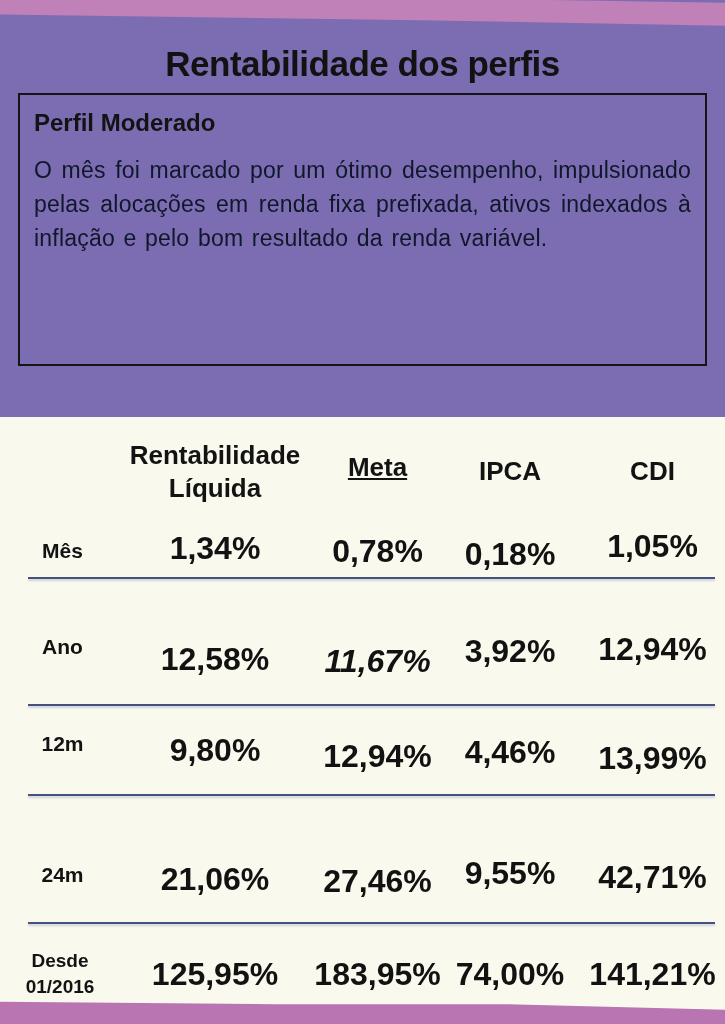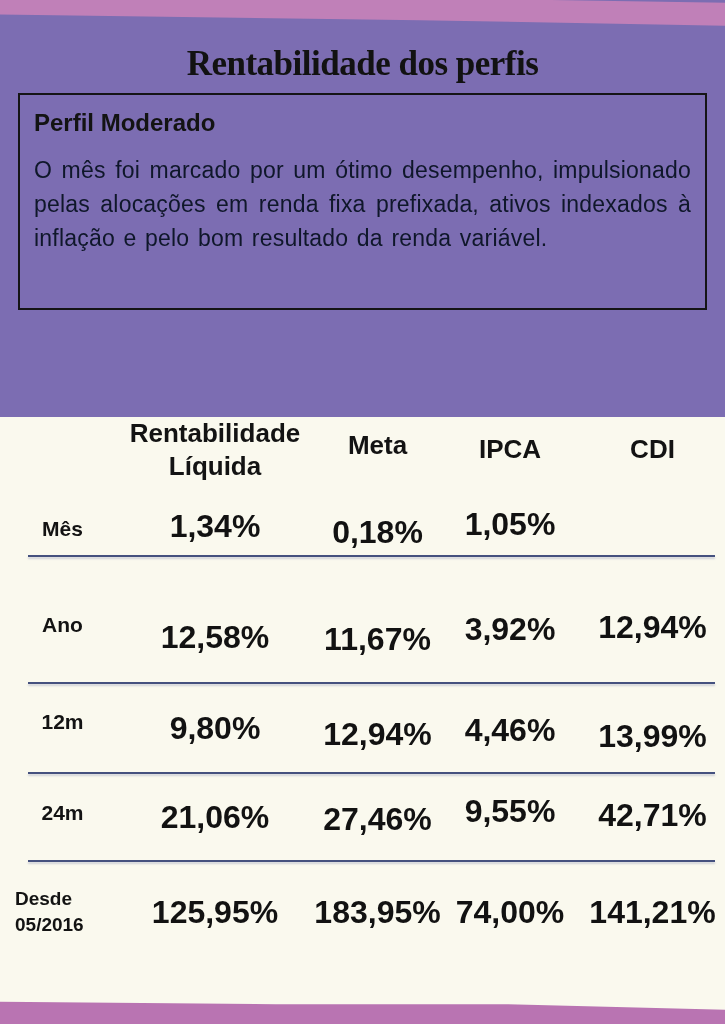--- a/index.html
+++ b/index.html
@@ -21,78 +21,78 @@
   .top-wave {
     position:absolute; top:0; left:0; width:100%; height:28px;
     background:#c080b8;
     clip-path:polygon(0 0, 76% 0, 100% 10%, 100% 92%, 58% 72%, 0 52%);
   }
   .page-title {
     position:absolute; top:44px; left:0; width:100%;
     text-align:center;
     font-size:35px; font-weight:bold; color:#121212;
     letter-spacing:-0.5px;
-    font-family:Liberation Serif, serif;
   }
   .profile-box {
-    position:absolute; top:93px; left:18px; right:18px; height:217px;
+    position:absolute; top:93px; left:18px; right:18px; height:273px;
     border:2px solid #151515;
     padding:14px 14px;
   }
   .profile-heading {
     font-size:24px; font-weight:bold; margin-bottom:16px; color:#131313;
   }
   .profile-text {
     font-size:23px; line-height:34px;
     text-align:justify;
     letter-spacing:0.2px; word-spacing:2px;
     color:#0f172a;
   }
 
   
   .table-section {
     position:absolute; top:417px; left:0; width:725px; bottom:0;
+    padding-top:22px;
   }
   .grid-row {
     display:grid;
     grid-template-columns:95px 210px 115px 150px 135px;
     padding-left:15px; padding-right:5px;
   }
   .thead { height:86px; }
   .thead .cell {
     display:flex; align-items:flex-start; justify-content:center;
     text-align:center;
     font-size:26px; font-weight:bold; line-height:33px; color:#131313;
   }
   .thead .c2 { padding-top:0; }
-  .thead .c3 { padding-top:12px; }
+  .thead .c3 { padding-top:12px;text-decoration:underline; }
   .thead .c4 { padding-top:16px; }
   .thead .c5 { padding-top:16px; }
 
   .trow { align-items:center; }
   .trow .cell {
     display:flex; align-items:center; justify-content:center;
-    text-align:left; font-weight:bold;
+    text-align:center; font-weight:bold;
   }
   .row-label { font-size:21px; color:#131313; }
   .value { font-size:32px; color:#121212; }
   .row-mes   { height:52px; }
   .row-ano   { height:98px;margin-top:27px; }
   .row-12m   { height:88px; }
-  .row-24m   { height:86px; }
+  .row-24m   { height:86px;margin-top:40px; }
   .row-desde { height:100px; }
   .row-desde .row-label { font-size:19px; line-height:26px; max-width:90px; }
 
   
   .row-mes  .c2 { transform:translateY(-3px); }
   .row-mes  .c4 { transform:translateY(3px); }
   .row-mes  .c5 { transform:translateY(-5px); }
   .row-ano  .c1 { transform:translateY(-8px); }
   .row-ano  .c2 { transform:translateY(4px); }
-  .row-ano  .c3 { transform:translateY(6px); }
+  .row-ano  .c3 { transform:translateY(6px);font-style:italic; }
   .row-ano  .c4 { transform:translateY(-4px); }
   .row-ano  .c5 { transform:translateY(-6px); }
   .row-12m  .c1 { transform:translateY(-6px); }
   .row-12m  .c3 { transform:translateY(6px); }
   .row-12m  .c4 { transform:translateY(2px); }
   .row-12m  .c5 { transform:translateY(8px); }
   .row-24m  .c1 { transform:translateY(-4px); }
   .row-24m  .c3 { transform:translateY(2px); }
   .row-24m  .c4 { transform:translateY(-6px); }
   .row-24m  .c5 { transform:translateY(-2px); }
@@ -131,20 +131,21 @@
       <div class="cell c1"></div>
       <div class="cell c2">Rentabilidade Líquida</div>
       <div class="cell c3">Meta</div>
       <div class="cell c4">IPCA</div>
       <div class="cell c5">CDI</div>
     </div>
 
     <div class="grid-row trow row-mes">
       <div class="cell c1 row-label">Mês</div>
       <div class="cell c2 value">1,34%</div>
+      <div class="cell c3 value">0,78%</div>
       <div class="cell c4 value">0,18%</div>
       <div class="cell c5 value">1,05%</div>
     </div>
     <div class="sep"></div>
 
     <div class="grid-row trow row-ano">
       <div class="cell c1 row-label">Ano</div>
       <div class="cell c2 value">12,58%</div>
       <div class="cell c3 value">11,67%</div>
       <div class="cell c4 value">3,92%</div>
@@ -164,21 +165,21 @@
     <div class="grid-row trow row-24m">
       <div class="cell c1 row-label">24m</div>
       <div class="cell c2 value">21,06%</div>
       <div class="cell c3 value">27,46%</div>
       <div class="cell c4 value">9,55%</div>
       <div class="cell c5 value">42,71%</div>
     </div>
     <div class="sep"></div>
 
     <div class="grid-row trow row-desde">
-      <div class="cell c1 row-label">Desde 05/2016</div>
+      <div class="cell c1 row-label">Desde 01/2016</div>
       <div class="cell c2 value">125,95%</div>
       <div class="cell c3 value">183,95%</div>
       <div class="cell c4 value">74,00%</div>
       <div class="cell c5 value">141,21%</div>
     </div>
 
   </div>
 
   <div class="bottom-wave"></div>
 </div>

